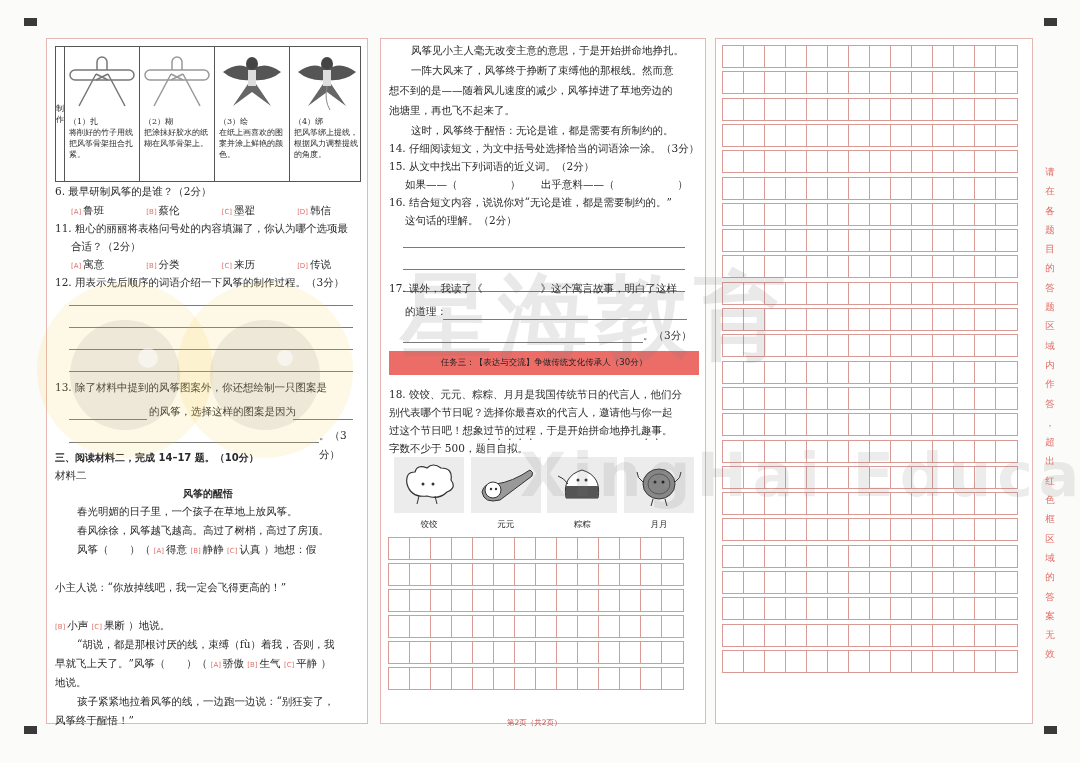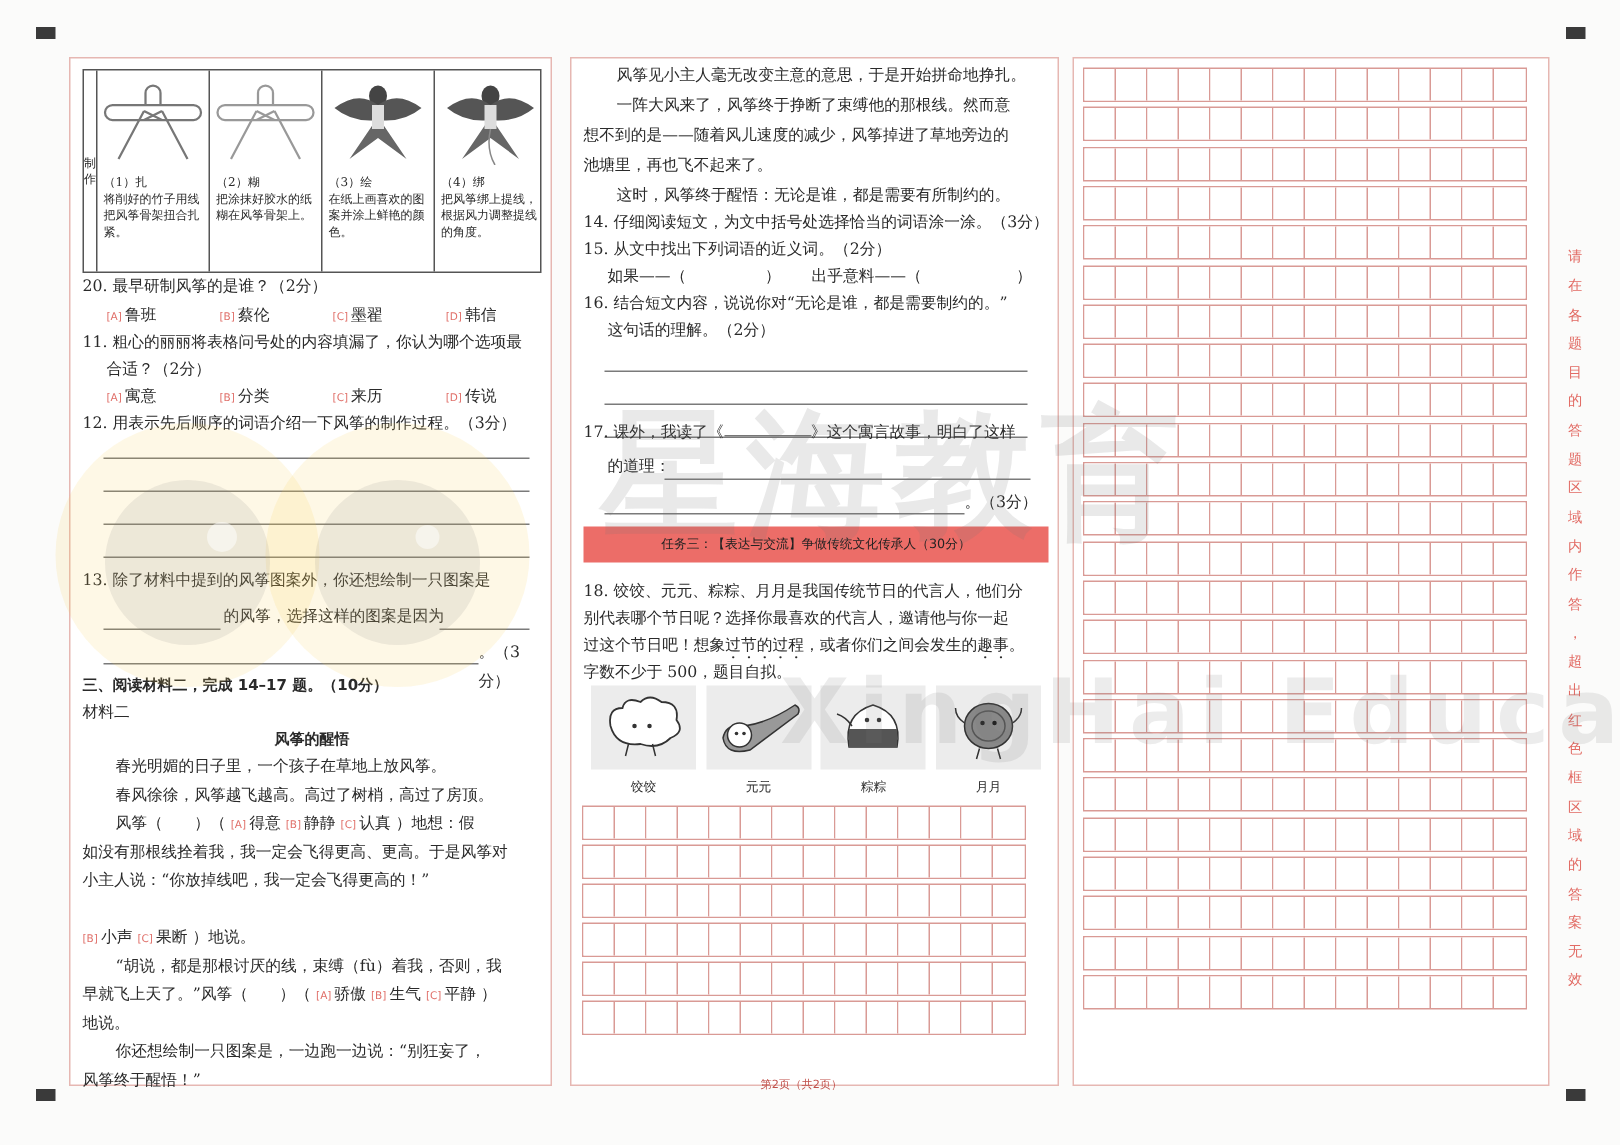--- a/index.html
+++ b/index.html
@@ -89,21 +89,21 @@
             <path d="M33 26 L14 54 L33 40 L52 54z" fill="#666"></path>
             <rect x="29" y="18" width="8" height="16" fill="#ddd"></rect>
             <path d="M33 34 Q30 48 36 58" stroke="#888" fill="none"></path>
           </svg>
       </div>
       <div>（4）绑</div>
       <div>把风筝绑上提线，根据风力调整提线的角度。</div>
     </div>
   </div>
 
-  <div class="abs txt" style="left:8px;top:143px;">20. 最早研制风筝的是谁？（2分）</div>
+  <div class="abs txt" style="left:8px;top:143px;">6. 最早研制风筝的是谁？（2分）</div>
   <div class="abs txt" style="left:24px;top:162px;width:290px;display:flex;justify-content:space-between;">
     <span class="opt"><span class="opt-letter">[A]</span><span>鲁班</span></span>
     <span class="opt"><span class="opt-letter">[B]</span><span>蔡伦</span></span>
     <span class="opt"><span class="opt-letter">[C]</span><span>墨翟</span></span>
     <span class="opt" style="margin-right:30px;"><span class="opt-letter">[D]</span><span>韩信</span></span>
   </div>
 
   <div class="abs txt" style="left:8px;top:180px;">11. 粗心的丽丽将表格问号处的内容填漏了，你认为哪个选项最</div>
   <div class="abs txt" style="left:24px;top:198px;">合适？（2分）</div>
   <div class="abs txt" style="left:24px;top:216px;width:290px;display:flex;justify-content:space-between;">
@@ -132,39 +132,38 @@
 
   <div class="abs txt" style="left:30px;top:463px;">春光明媚的日子里，一个孩子在草地上放风筝。</div>
   <div class="abs txt" style="left:30px;top:482px;">春风徐徐，风筝越飞越高。高过了树梢，高过了房顶。</div>
   <div class="abs txt" style="left:30px;top:501px;white-space:nowrap;">
     <span>风筝（　　）（</span>
     <span class="opt"><span class="opt-letter">[A]</span><span>得意</span></span>
     <span class="opt"><span class="opt-letter">[B]</span><span>静静</span></span>
     <span class="opt"><span class="opt-letter">[C]</span><span>认真</span></span>
     <span>）地想：假</span>
   </div>
-  <div class="abs txt" style="left:8px;top:520px;">如没有那根线拴着我，我一定会飞得更高、更高。于是风筝对</div>
   <div class="abs txt" style="left:8px;top:539px;">小主人说：“你放掉线吧，我一定会飞得更高的！”</div>
 
   <div class="abs txt" style="left:8px;top:577px;white-space:nowrap;">
     <span class="opt"><span class="opt-letter">[B]</span><span>小声</span></span>
     <span class="opt"><span class="opt-letter">[C]</span><span>果断</span></span>
     <span>）地说。</span>
   </div>
 
   <div class="abs txt" style="left:30px;top:596px;">“胡说，都是那根讨厌的线，束缚（fù）着我，否则，我</div>
   <div class="abs txt" style="left:8px;top:615px;white-space:nowrap;">
     <span>早就飞上天了。”风筝（　　）（</span>
     <span class="opt"><span class="opt-letter">[A]</span><span>骄傲</span></span>
     <span class="opt"><span class="opt-letter">[B]</span><span>生气</span></span>
     <span class="opt"><span class="opt-letter">[C]</span><span>平静</span></span>
     <span>）</span>
   </div>
   <div class="abs txt" style="left:8px;top:634px;">地说。</div>
-  <div class="abs txt" style="left:30px;top:653px;">你还想绘制一只图案是，一边跑一边说：“别狂妄了，</div>
+  <div class="abs txt" style="left:30px;top:653px;">孩子紧紧地拉着风筝的线，一边跑一边说：“别狂妄了，</div>
   <div class="abs txt" style="left:8px;top:672px;">风筝终于醒悟！”</div>
 </div>
 
 <div class="panel p2">
   <div class="abs txt" style="left:30px;top:2px;">风筝见小主人毫无改变主意的意思，于是开始拼命地挣扎。</div>
   <div class="abs txt" style="left:30px;top:22px;">一阵大风来了，风筝终于挣断了束缚他的那根线。然而意</div>
   <div class="abs txt" style="left:8px;top:42px;">想不到的是——随着风儿速度的减少，风筝掉进了草地旁边的</div>
   <div class="abs txt" style="left:8px;top:62px;">池塘里，再也飞不起来了。</div>
   <div class="abs txt" style="left:30px;top:82px;">这时，风筝终于醒悟：无论是谁，都是需要有所制约的。</div>
 
@@ -184,21 +183,21 @@
   <div class="abs txt" style="left:24px;top:263px;">的道理：</div>
   <div class="line" style="left:62px;top:280px;width:244px;"></div>
   <div class="line" style="left:22px;top:303px;width:240px;"></div>
   <div class="abs txt" style="left:262px;top:287px;">。（3分）</div>
 
   <div class="banner">任务三：【表达与交流】争做传统文化传承人（30分）</div>
 
   <div class="abs txt" style="left:8px;top:346px;">18. 饺饺、元元、粽粽、月月是我国传统节日的代言人，他们分</div>
   <div class="abs txt" style="left:8px;top:364px;">别代表哪个节日呢？选择你最喜欢的代言人，邀请他与你一起</div>
   <div class="abs txt" style="left:8px;top:382px;white-space:nowrap;">
-    <span>过这个节日吧！想象</span><span class="dots">过节的过程</span><span>，或者你们之间会发生的</span><span class="dots">趣事</span><span>。</span>
+    <span>过这个节日吧！想象</span><span class="dots">过节的过程</span><span>，于是开始拼命地挣扎</span><span class="dots">趣事</span><span>。</span>
   </div>
   <div class="abs txt" style="left:8px;top:400px;">字数不少于 500，题目自拟。</div>
 
   <div class="mascots">
     <div class="mascot">
       <div class="mascot-img">
         <svg width="60" height="46" viewBox="0 0 60 46">
             <path d="M8 22 Q6 10 16 10 Q18 2 28 6 Q34 0 42 6 Q54 6 52 18 Q58 26 48 30 Q40 38 28 34 Q12 36 8 22z" fill="#fff" stroke="#333" stroke-width="1.2"></path>
             <circle cx="24" cy="22" r="1.5" fill="#333"></circle>
             <circle cx="34" cy="22" r="1.5" fill="#333"></circle>

